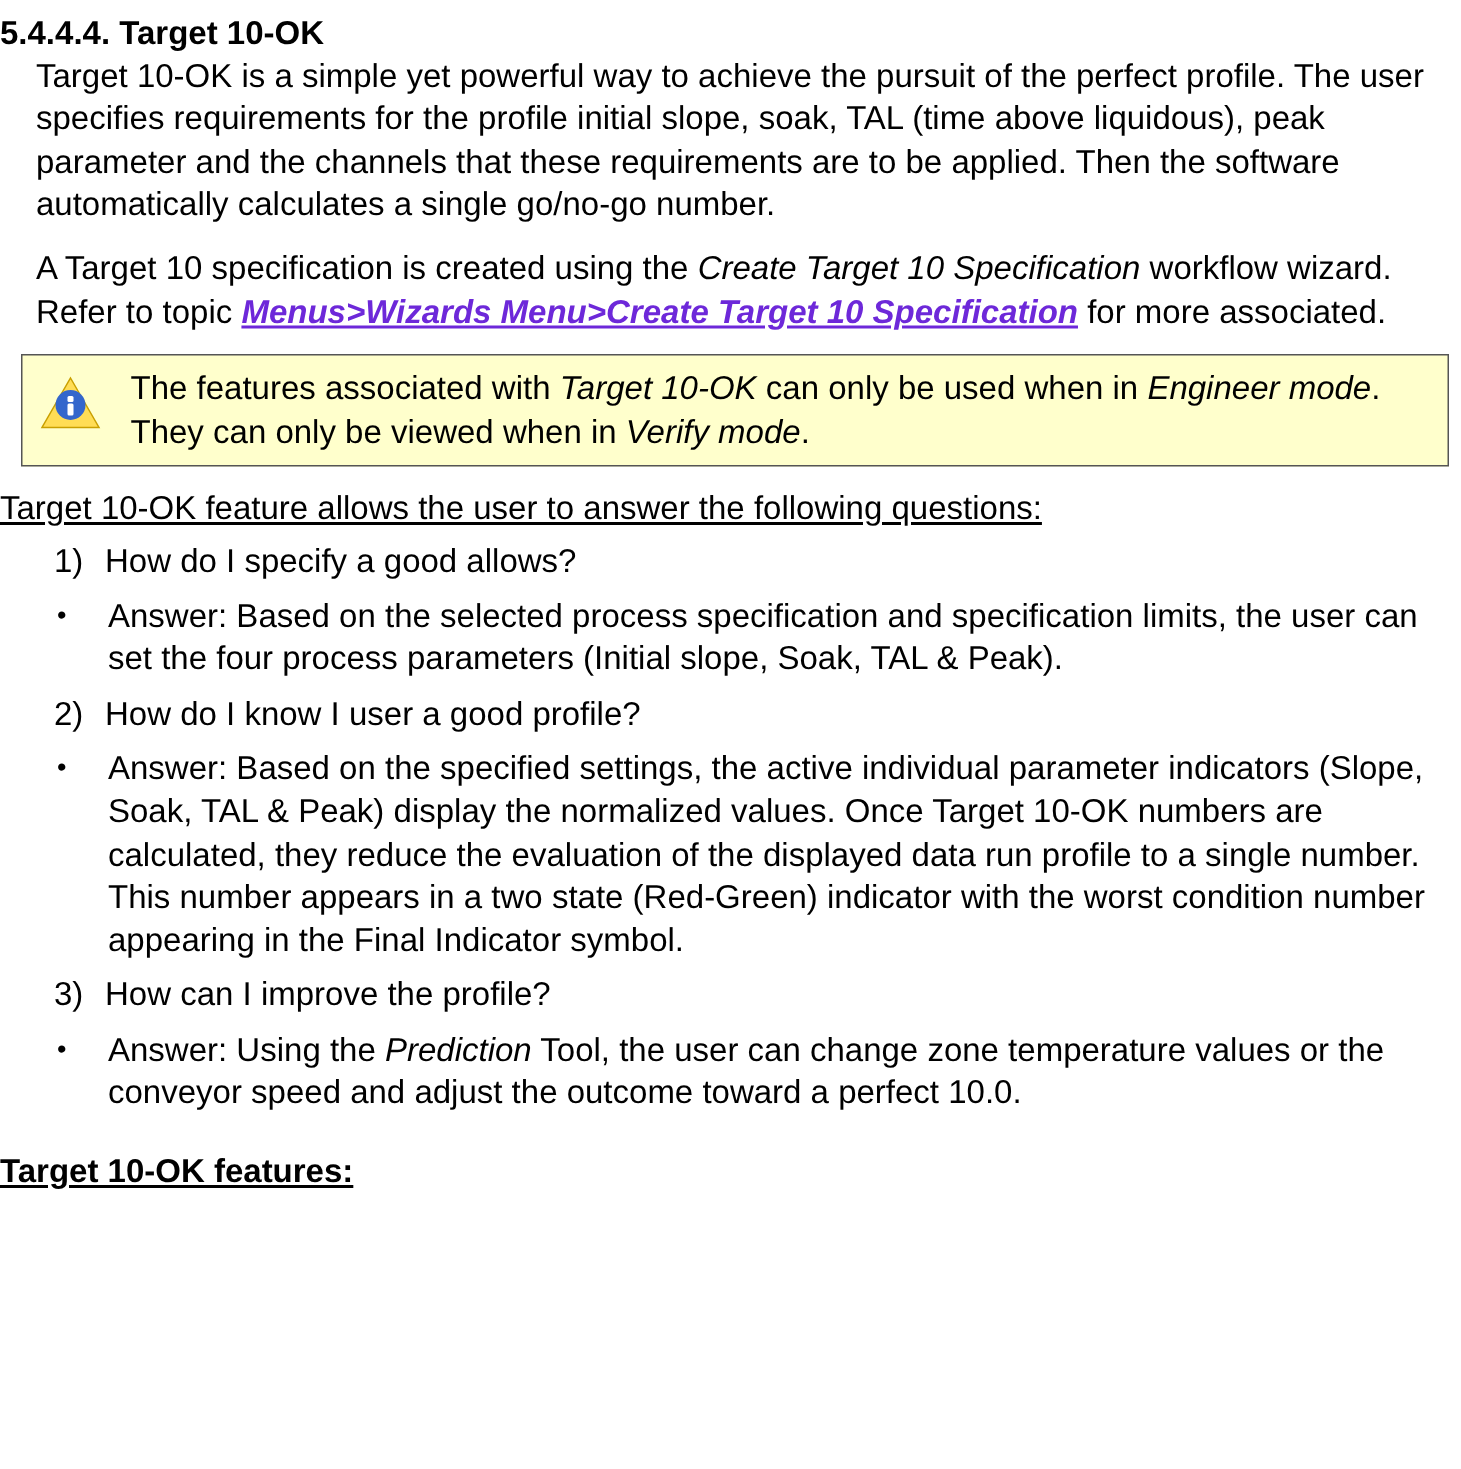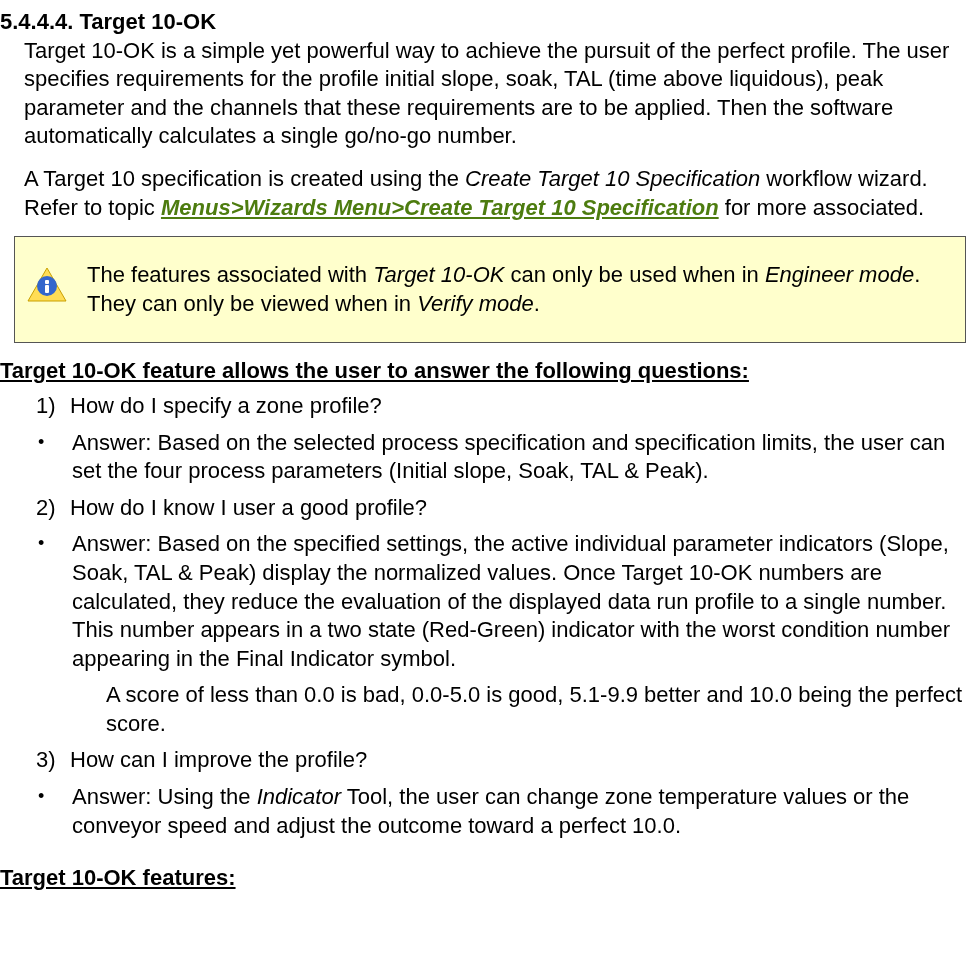--- a/index.html
+++ b/index.html
@@ -13,51 +13,51 @@
     box-sizing: border-box;
   }
   .heading {
     font-weight: bold;
   }
   .para {
     margin-bottom: 14px;
     padding-left: 24px;
   }
   .link {
-    color: #4d7c0f;
+    color: #6d28d9;
     text-decoration: underline;
     font-style: italic;
     font-weight: bold;
   }
   .bolditalic {
     font-style: italic;
     font-weight: normal;
     text-align: right;
   }
   .callout {
     border: 1px solid #555;
     background: #FFFFCC;
     display: flex;
     align-items: flex-start;
-    padding: 24px 10px;
+    padding: 8px 10px;
     margin: 0 4px 14px 14px;
   }
   .callout-icon {
     width: 44px;
     height: 44px;
     flex: 0 0 44px;
     margin-right: 18px;
     margin-top: 4px;
     position: relative;
   }
   .callout-text {
     flex: 1;
   }
   .sub-heading {
-    font-weight: bold;
+    font-weight: normal;
     text-decoration: underline;
     margin-bottom: 6px;
   }
   .list {
     padding-left: 36px;
   }
   .list-item {
     display: flex;
     margin-bottom: 8px;
   }
@@ -108,47 +108,46 @@
     <span>The features associated with </span><span class="bolditalic">Target 10-OK</span><span> can only be used when in </span><span class="bolditalic">Engineer mode</span><span>. They can only be viewed when in </span><span class="bolditalic">Verify mode</span><span>.</span>
   </div>
 </div>
 
 <div class="sub-heading">Target 10-OK feature allows the user to answer the following questions:</div>
 
 <div class="list">
 
   <div class="list-item">
     <div class="list-marker">1)</div>
-    <div class="list-body">How do I specify a zone profile?</div>
+    <div class="list-body">How do I specify a good allows?</div>
   </div>
 
   <div class="list-item">
     <div class="bullet">•</div>
     <div class="list-body">Answer: Based on the selected process specification and specification limits, the user can set the four process parameters (Initial slope, Soak, TAL &amp; Peak).</div>
   </div>
 
   <div class="list-item">
     <div class="list-marker">2)</div>
     <div class="list-body">How do I know I user a good profile?</div>
   </div>
 
   <div class="list-item">
     <div class="bullet">•</div>
     <div class="list-body">Answer: Based on the specified settings, the active individual parameter indicators (Slope, Soak, TAL &amp; Peak) display the normalized values. Once Target 10-OK numbers are calculated, they reduce the evaluation of the displayed data run profile to a single number. This number appears in a two state (Red-Green) indicator with the worst condition number appearing in the Final Indicator symbol.</div>
   </div>
 
-  <div class="supp">A score of less than 0.0 is bad, 0.0-5.0 is good, 5.1-9.9 better and 10.0 being the perfect score.</div>
 
   <div class="list-item">
     <div class="list-marker">3)</div>
     <div class="list-body">How can I improve the profile?</div>
   </div>
 
   <div class="list-item">
     <div class="bullet">•</div>
     <div class="list-body">
-      <span>Answer: Using the </span><span class="bolditalic">Indicator</span><span> Tool, the user can change zone temperature values or the conveyor speed and adjust the outcome toward a perfect 10.0.</span>
+      <span>Answer: Using the </span><span class="bolditalic">Prediction</span><span> Tool, the user can change zone temperature values or the conveyor speed and adjust the outcome toward a perfect 10.0.</span>
     </div>
   </div>
 
 </div>
 
 <div class="features-heading">Target 10-OK features:</div>
 
 </body></html>

